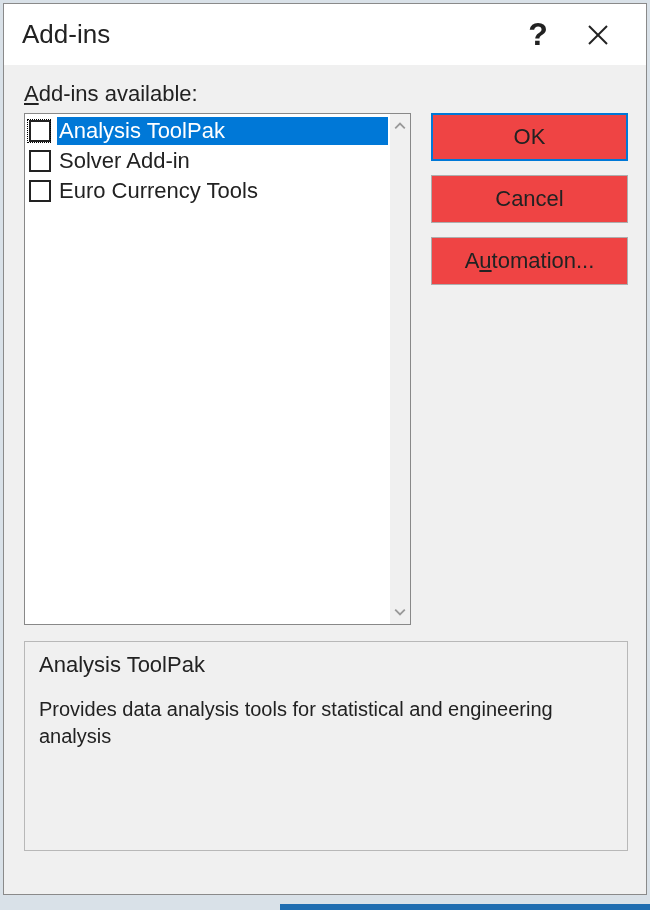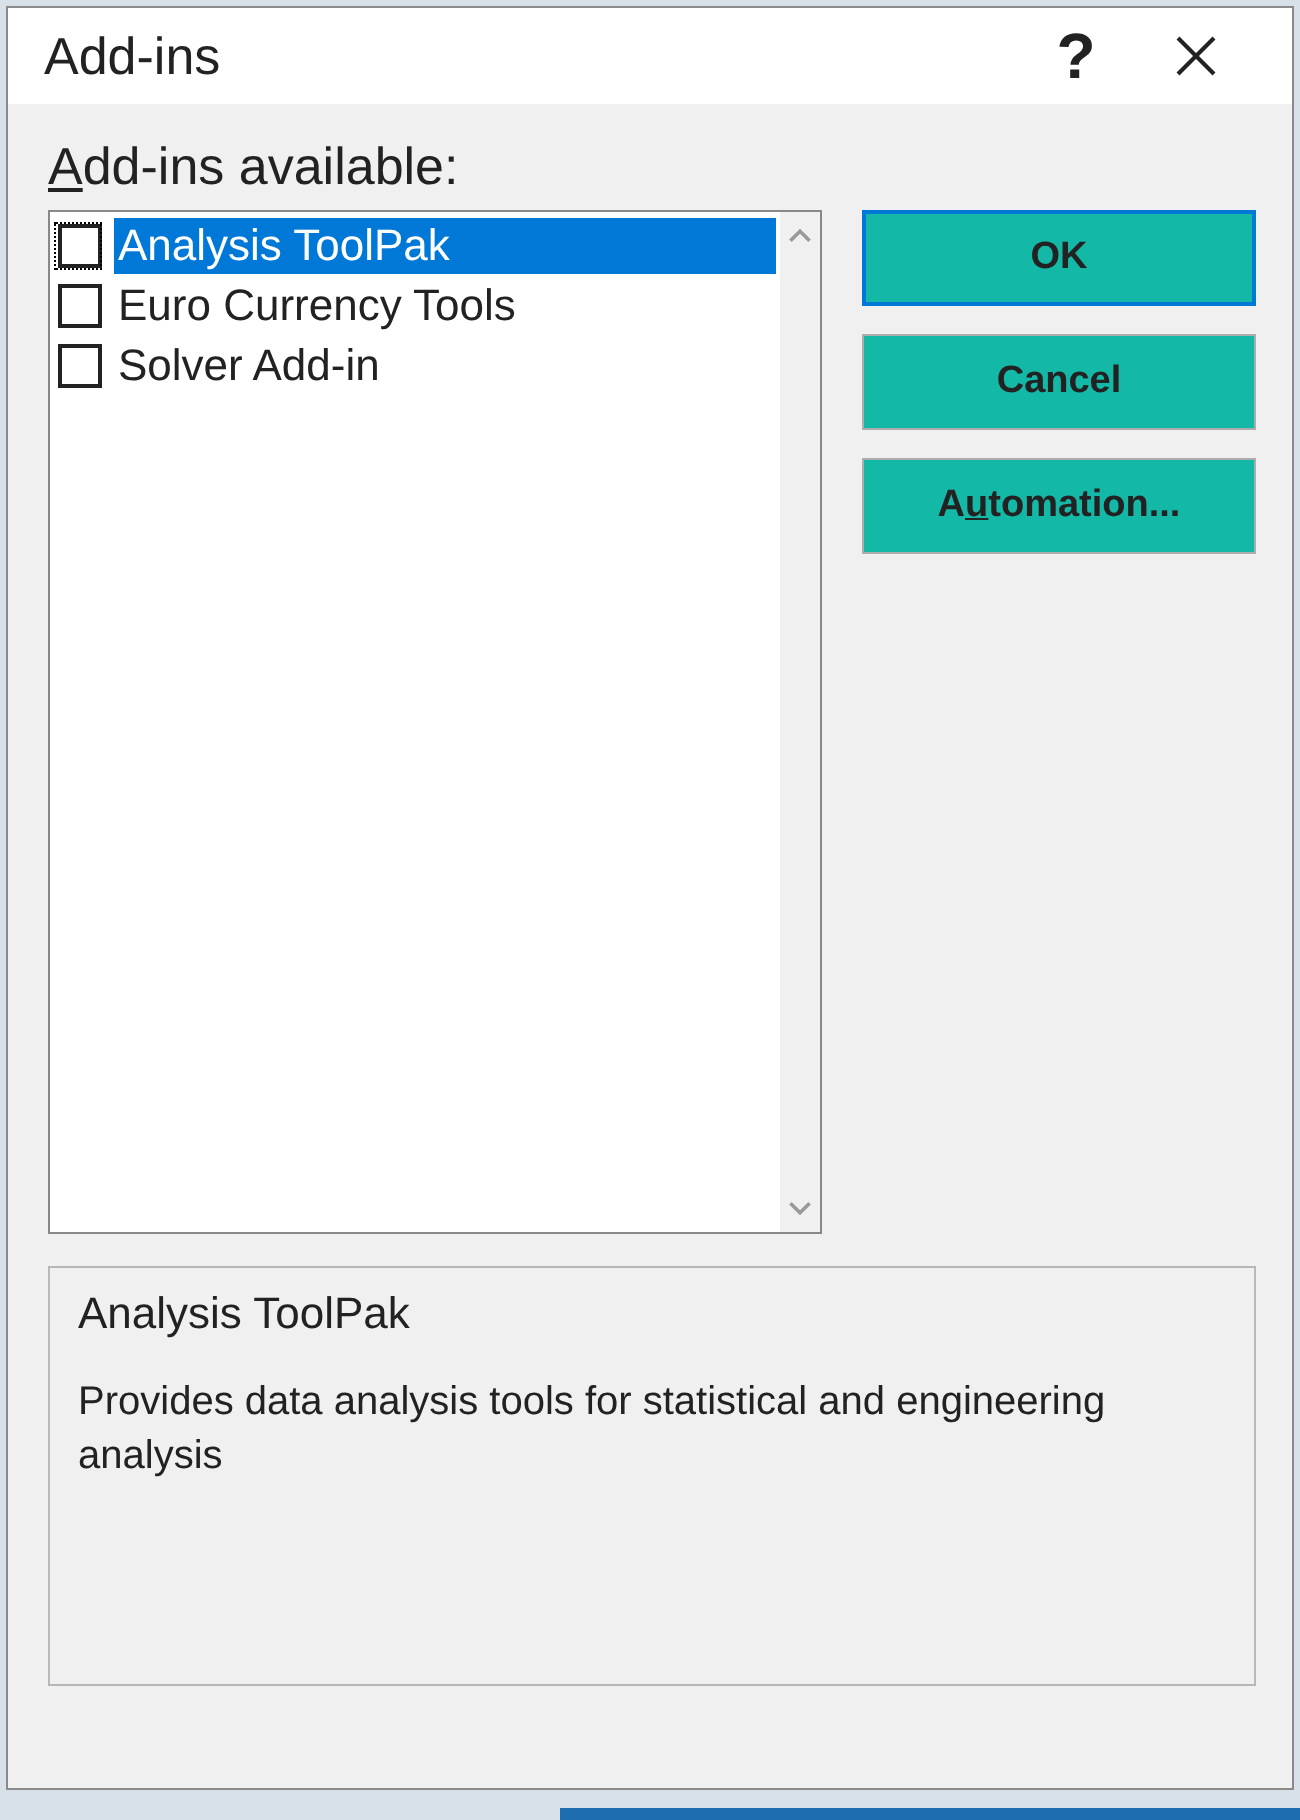--- a/index.html
+++ b/index.html
@@ -13,21 +13,21 @@
     .dialog {
       position: absolute;
       left: 3px;
       top: 3px;
       width: 644px;
       height: 892px;
       background: #f0f0f0;
       border: 1px solid #8a8a8a;
     }
     .titlebar {
-      height: 48px;
+      height: 61px;
       display: flex;
       align-items: center;
       padding: 0 18px 0 18px;
       background: #ffffff;
     }
     .title {
       font-size: 26px;
       color: #222;
       flex: 1;
     }
@@ -40,21 +40,21 @@
       font-size: 30px;
       color: #222;
       cursor: pointer;
     }
     .title-ctrl.help { font-size: 32px; font-weight: bold; }
     .title-ctrl.close svg { width: 22px; height: 22px; stroke: #222; stroke-width: 2; }
     .body {
       padding: 16px 18px 18px 20px;
     }
     .label {
-      font-size: 26px;
+      font-size: 22px;
       color: #222;
       margin-bottom: 6px;
     }
     .label .accel { text-decoration: underline; }
     .main-row {
       display: flex;
       gap: 20px;
     }
     .listbox-wrap {
       position: relative;
@@ -122,29 +122,28 @@
     .scroll-arrow.down { bottom: 2px; }
     .scroll-arrow svg { width: 12px; height: 12px; }
     .buttons {
       display: flex;
       flex-direction: column;
       gap: 14px;
       flex: 1;
     }
     .btn {
       height: 48px;
-      background: #14b8a6;
+      background: #ef4444;
       border: 1px solid #adadad;
-      font-size: 19px;
+      font-size: 22px;
       color: #222;
       cursor: pointer;
       display: flex;
       align-items: center;
       justify-content: center;
-      font-weight: bold;
     }
     .btn.default {
       border: 2px solid #0078d7;
     }
     .btn .accel { text-decoration: underline; }
     .desc-box {
       margin-top: 16px;
       border: 1px solid #b8b8b8;
       background: #f0f0f0;
       padding: 10px 14px 40px 14px;
@@ -191,25 +190,25 @@
 
     <div class="main-row">
       <div class="listbox-wrap">
         <div class="listbox">
           <div class="list-item selected focused">
             <div class="chk"></div>
             <div class="item-label">Analysis ToolPak</div>
           </div>
           <div class="list-item">
             <div class="chk"></div>
-            <div class="item-label">Euro Currency Tools</div>
+            <div class="item-label">Solver Add-in</div>
           </div>
           <div class="list-item">
             <div class="chk"></div>
-            <div class="item-label">Solver Add-in</div>
+            <div class="item-label">Euro Currency Tools</div>
           </div>
         </div>
         <div class="scroll-track">
           <div class="scroll-arrow up">
             <svg viewBox="0 0 10 10">
                 <path d="M1 7 L5 3 L9 7" fill="none" stroke="#999" stroke-width="1.5"></path>
               </svg>
           </div>
           <div class="scroll-arrow down">
             <svg viewBox="0 0 10 10">

